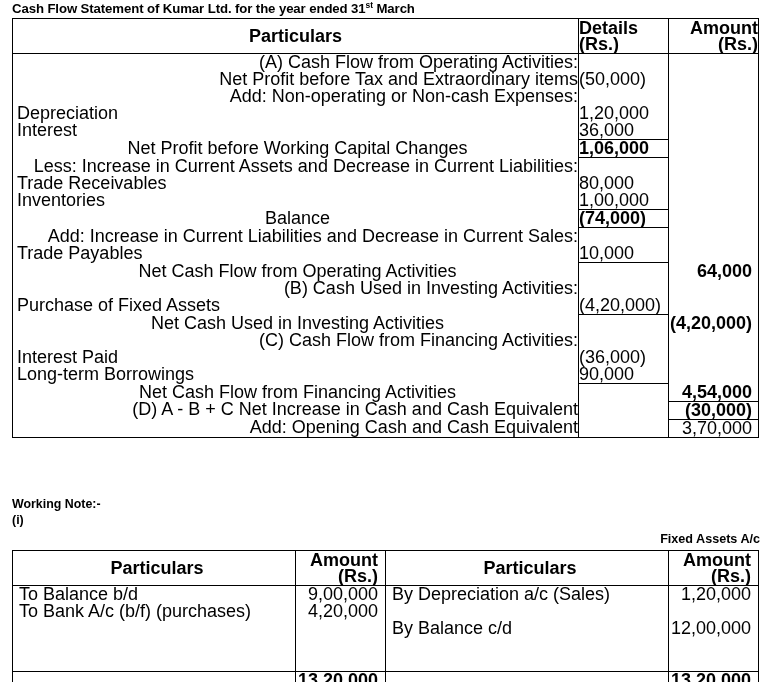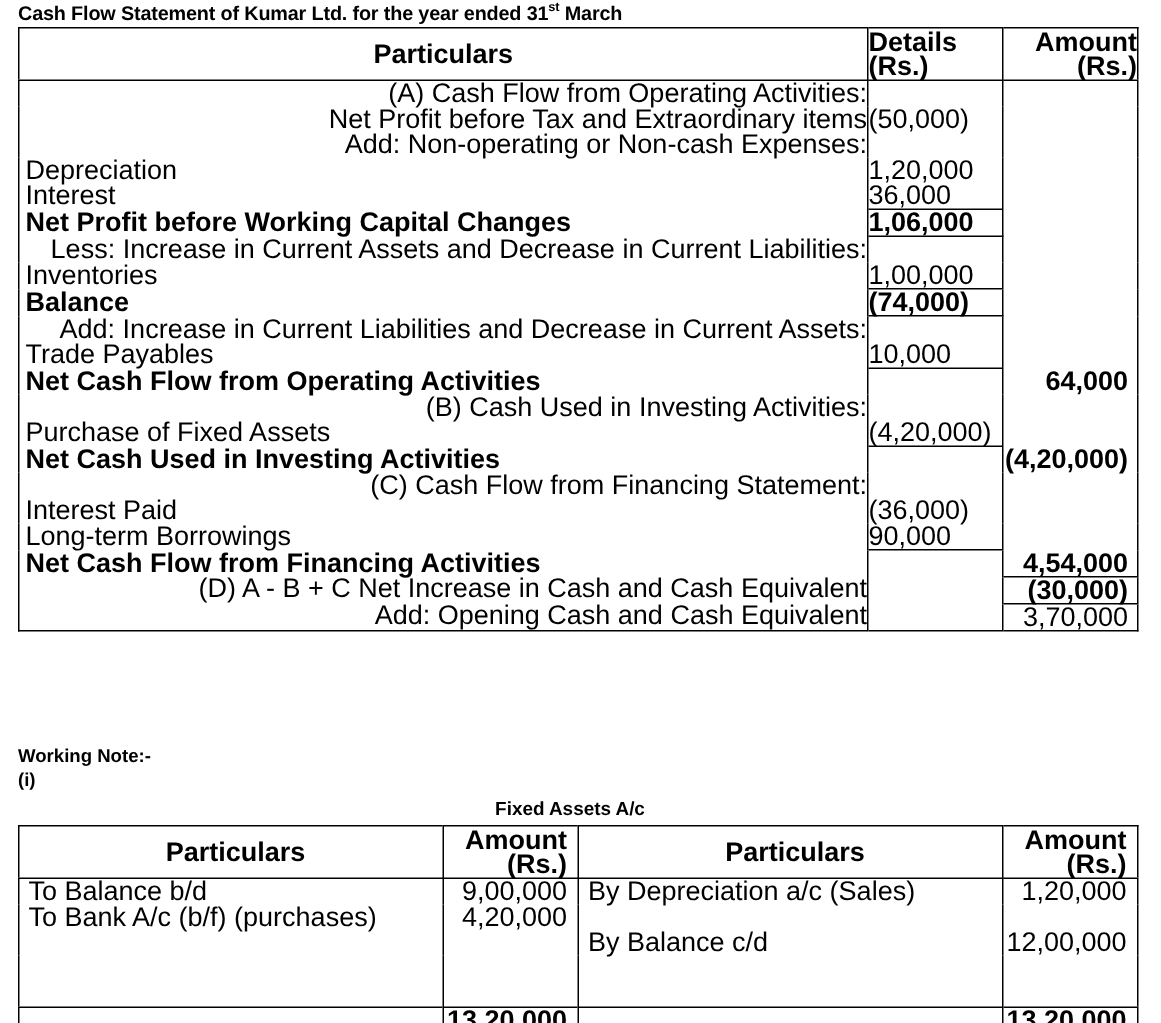--- a/index.html
+++ b/index.html
@@ -50,21 +50,21 @@
     left: 12px;
     top: 513px;
     font-size: 12.4px;
     font-weight: bold;
   }
   .fa-title {
     position: absolute;
     left: 0px;
     top: 532px;
     width: 760px;
-    text-align: center;
+    text-align: right;
     font-size: 12.6px;
     font-weight: bold;
   }
 
   
   table.cf, table.fa {
     border-collapse: collapse;
     position: absolute;
     table-layout: fixed;
     font-size: 18px;
@@ -102,21 +102,21 @@
   .cf thead th.c-part { padding-left: 0; }
   .cf thead th.c-det,
   .cf thead th.c-amt { padding-right: 0; }
 
   .hdr2 { display: block; }
 
   
   .ind0 { padding-left: 4px; text-align: right; }
   .ind1 { padding-left: 34px; }
   .b    { font-weight: bold; }
-  .rlabel { text-align: left; padding-right: 5px; font-weight: bold; }
+  .rlabel { text-align: center; padding-right: 5px; font-weight: normal; }
 
   
   .tl-top    { border-top: 1.2px solid #000; }
   .tl-bottom { border-bottom: 1.2px solid #000; }
 
   
   table.fa {
     left: 12px;
     top: 550px;
     width: 746px;
@@ -203,35 +203,40 @@
         <td class="c-det b tl-top tl-bottom">1,06,000</td>
         <td class="c-amt"></td>
       </tr>
 
       <tr>
         <td class="c-part ind0">Less: Increase in Current Assets and Decrease in Current Liabilities:</td>
         <td class="c-det"></td>
         <td class="c-amt"></td>
       </tr>
 
+      <tr>
+        <td class="c-part ind1">Trade Receivables</td>
+        <td class="c-det">80,000</td>
+        <td class="c-amt"></td>
+      </tr>
 
       <tr>
         <td class="c-part ind1">Inventories</td>
         <td class="c-det">1,00,000</td>
         <td class="c-amt"></td>
       </tr>
 
       <tr>
         <td class="c-part rlabel b">Balance</td>
         <td class="c-det b tl-top tl-bottom">(74,000)</td>
         <td class="c-amt"></td>
       </tr>
 
       <tr>
-        <td class="c-part ind0">Add: Increase in Current Liabilities and Decrease in Current Assets:</td>
+        <td class="c-part ind0">Add: Increase in Current Liabilities and Decrease in Current Sales:</td>
         <td class="c-det"></td>
         <td class="c-amt"></td>
       </tr>
 
       <tr>
         <td class="c-part ind1">Trade Payables</td>
         <td class="c-det">10,000</td>
         <td class="c-amt"></td>
       </tr>
 
@@ -253,21 +258,21 @@
         <td class="c-amt"></td>
       </tr>
 
       <tr>
         <td class="c-part rlabel b">Net Cash Used in Investing Activities</td>
         <td class="c-det tl-top"></td>
         <td class="c-amt b">(4,20,000)</td>
       </tr>
 
       <tr>
-        <td class="c-part ind0">(C) Cash Flow from Financing Statement:</td>
+        <td class="c-part ind0">(C) Cash Flow from Financing Activities:</td>
         <td class="c-det"></td>
         <td class="c-amt"></td>
       </tr>
 
       <tr>
         <td class="c-part ind1">Interest Paid</td>
         <td class="c-det">(36,000)</td>
         <td class="c-amt"></td>
       </tr>
 

